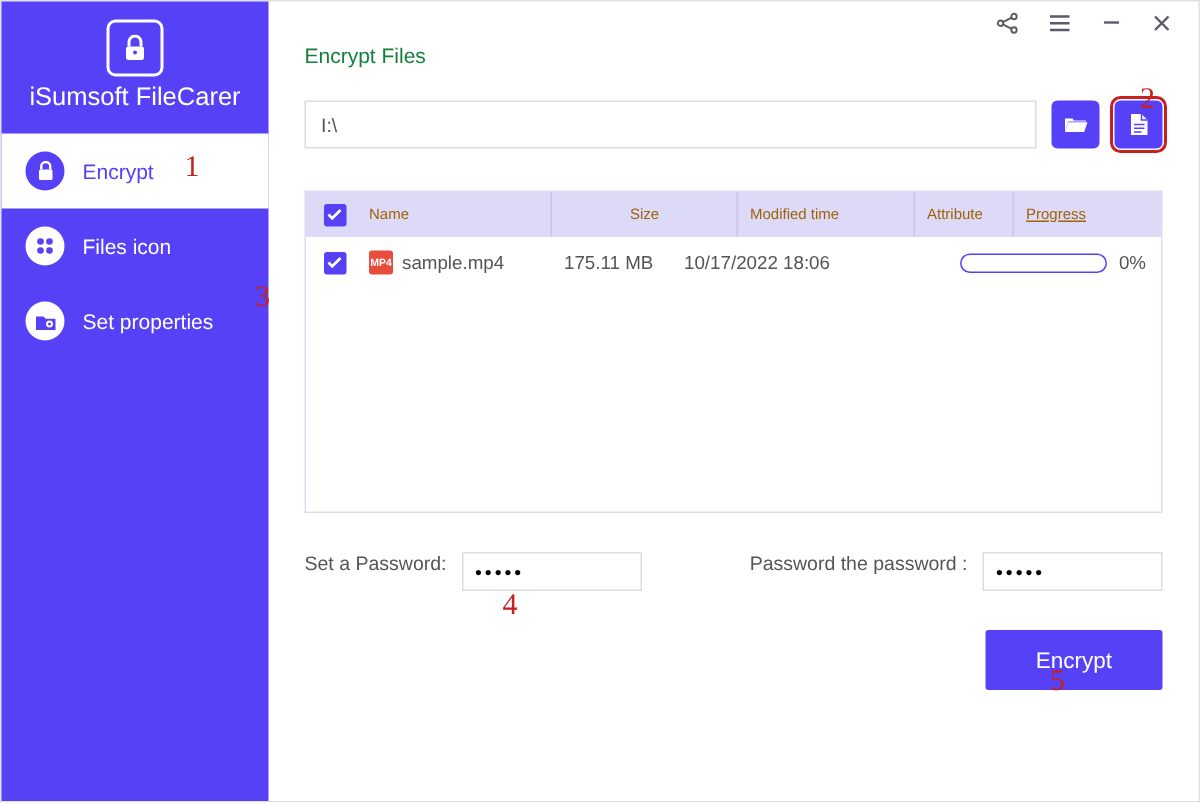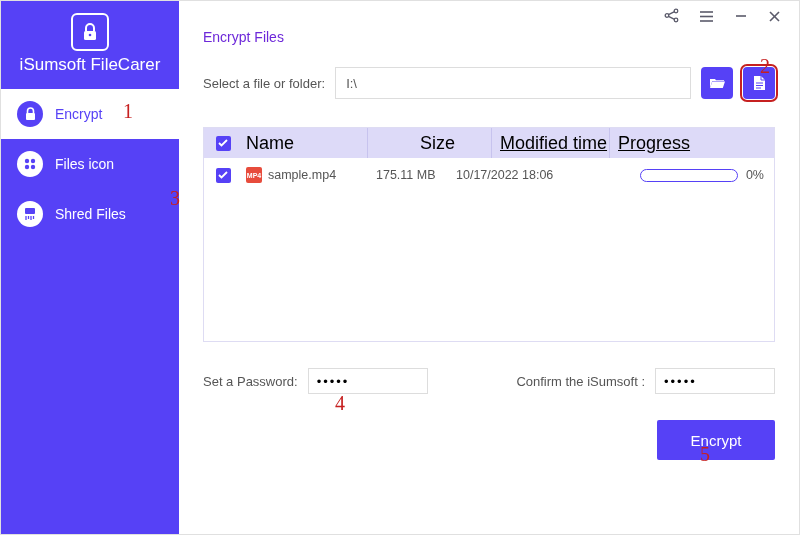--- a/index.html
+++ b/index.html
@@ -11,45 +11,45 @@
 .app-title { font-size: 17px; font-weight: 500; }
 .nav { display: flex; flex-direction: column; }
 .nav-item { display: flex; align-items: center; gap: 12px; padding: 12px 16px; cursor: pointer; color: #fff; font-size: 14px; }
 .nav-item.active { background: #fff; color: #5641f6; }
 .nav-icon { width: 26px; height: 26px; border-radius: 50%; background: #fff; display: flex; align-items: center; justify-content: center; flex-shrink: 0; }
 .nav-item.active .nav-icon { background: #5641f6; }
 .main { flex: 1; position: relative; }
 .titlebar { position: absolute; top: 0; right: 0; height: 32px; display: flex; align-items: center; gap: 20px; padding-right: 18px; color: #5e5e6e; }
 .titlebar span { cursor: pointer; font-size: 15px; }
 .content { padding: 28px 24px 18px; }
-.page-title { font-size: 14px; color: #6d28d9; margin-bottom: 22px; }
+.page-title { font-size: 14px; color: #15803d; margin-bottom: 22px; }
 .path-row { display: flex; align-items: center; gap: 10px; margin-bottom: 28px; }
 .path-label { font-size: 13px; color: #555; }
 .path-input { flex: 1; height: 32px; border: 1px solid #ddd; padding: 0 10px; font-size: 13px; color: #555; }
 .sq-btn { width: 32px; height: 32px; background: #5641f6; border-radius: 4px; display: flex; align-items: center; justify-content: center; cursor: pointer; }
 .sq-btn.outlined { outline: 2px solid #c62020; outline-offset: 1px; }
 .file-box { border: 1px solid #dedcf3; height: 215px; }
-.thead { display: flex; background: #dddaf8; height: 30px; align-items: center; font-size: 18px; color: #000000; }
+.thead { display: flex; background: #dddaf8; height: 30px; align-items: center; font-size: 10px; color: #a16207; }
 .th-check { width: 38px; display: flex; justify-content: center; }
 .th-name { width: 126px; padding-left: 4px; border-right: 1px solid #c7c3ee; height: 100%; display: flex; align-items: center; }
 .th-size { width: 80px; padding-left: 8px; border-right: 1px solid #c7c3ee; height: 100%; display: flex; align-items: center; margin-left: 44px; }
-.th-mtime { width: 118px; padding-left: 8px; border-right: 1px solid #c7c3ee; height: 100%; display: flex; align-items: center; text-decoration: underline; }
+.th-mtime { width: 118px; padding-left: 8px; border-right: 1px solid #c7c3ee; height: 100%; display: flex; align-items: center; }
 .th-attr { width: 66px; padding-left: 8px; border-right: 1px solid #c7c3ee; height: 100%; display: flex; align-items: center; }
 .th-prog { flex: 1; padding-left: 8px; display: flex; align-items: center; text-decoration: underline; }
 .trow { display: flex; align-items: center; height: 34px; font-size: 12.5px; color: #555; }
 .td-check { width: 38px; display: flex; justify-content: center; }
 .td-name { width: 126px; display: flex; align-items: center; gap: 6px; padding-left: 4px; text-align: center; }
 .td-size { width: 80px; padding-left: 8px; }
 .td-mtime { width: 118px; padding-left: 8px; }
 .td-attr { width: 66px; }
 .td-prog { flex: 1; display: flex; align-items: center; gap: 8px; padding-left: 8px; padding-right: 10px; }
 .chk { width: 15px; height: 15px; background: #5641f6; border-radius: 2px; display: flex; align-items: center; justify-content: center; }
 .file-icon { width: 16px; height: 16px; background: #e74c3c; border-radius: 2px; color: #fff; font-size: 7px; font-weight: bold; display: flex; align-items: center; justify-content: center; }
 .prog-bar { flex: 1; height: 13px; border: 1px solid #5641f6; border-radius: 7px; }
-.pwd-row { display: flex; align-items: center; margin-top: 26px; gap: 10px; font-size: 13px; color: #555; }
+.pwd-row { display: flex; align-items: flex-start; margin-top: 26px; gap: 10px; font-size: 13px; color: #555; }
 .pwd-input { width: 120px; height: 26px; border: 1px solid #ddd; padding: 0 8px; font-size: 13px; letter-spacing: 2px; }
 .pwd-row .spacer { flex: 1; }
 .action-row { display: flex; justify-content: flex-end; margin-top: 26px; }
 .encrypt-btn { width: 118px; height: 40px; background: #5641f6; color: #fff; border: none; font-size: 15px; cursor: pointer; border-radius: 2px; }
 .anno { position: absolute; color: #c62020; font-size: 20px; font-family: serif; pointer-events: none; z-index: 50; }
 </style>
 </head>
 <body>
 
 <div class="app">
@@ -81,29 +81,27 @@
               <circle cx="4" cy="4" r="2.2"></circle>
               <circle cx="10" cy="4" r="2.2"></circle>
               <circle cx="4" cy="10" r="2.2"></circle>
               <circle cx="10" cy="10" r="2.2"></circle>
             </svg>
         </span>
         <span>Files icon</span>
       </div>
       <div class="nav-item">
         <span class="nav-icon">
-          <svg width="14" height="14" viewBox="0 0 14 14" fill="#5641f6">
-              <rect x="2" y="1" width="10" height="6" rx="1"></rect>
-              <line x1="3" y1="9" x2="3" y2="13" stroke="#5641f6" stroke-width="1.3"></line>
-              <line x1="5.5" y1="9" x2="5.5" y2="12" stroke="#5641f6" stroke-width="1.3"></line>
-              <line x1="8" y1="9" x2="8" y2="13" stroke="#5641f6" stroke-width="1.3"></line>
-              <line x1="10.5" y1="9" x2="10.5" y2="12" stroke="#5641f6" stroke-width="1.3"></line>
+          <svg width="15" height="13" viewBox="0 0 15 13" fill="#5641f6">
+              <path d="M1 3h5l1.5 1.5H14V12H1z"></path>
+              <circle cx="10" cy="8" r="2.3" fill="#fff"></circle>
+              <circle cx="10" cy="8" r="1" fill="#5641f6"></circle>
             </svg>
         </span>
-        <span>Shred Files</span>
+        <span>Set properties</span>
       </div>
     </div>
   </div>
 
   <div class="main">
     <div class="titlebar">
       <span><svg width="15" height="15" viewBox="0 0 15 15" fill="none" stroke="#5a5a6a" stroke-width="1.3">
             <circle cx="12" cy="3" r="1.8"></circle>
             <circle cx="3" cy="7.5" r="1.8"></circle>
             <circle cx="12" cy="12" r="1.8"></circle>
@@ -121,21 +119,20 @@
       <span><svg width="13" height="13" viewBox="0 0 13 13" stroke="#5a5a6a" stroke-width="1.6">
             <line x1="2" y1="2" x2="11" y2="11"></line>
             <line x1="11" y1="2" x2="2" y2="11"></line>
           </svg></span>
     </div>
 
     <div class="content">
       <div class="page-title">Encrypt Files</div>
 
       <div class="path-row">
-        <span class="path-label">Select a file or folder:</span>
         <input class="path-input" value="I:\" style="">
         <div class="sq-btn">
           <svg width="17" height="14" viewBox="0 0 17 14" fill="#fff">
               <path d="M1 3h5l1 1.3h8V5H3.3L1 12V3z"></path>
               <path d="M3.3 5.5H16L13.8 12H1l2.3-6.5z"></path>
             </svg>
         </div>
         <div class="sq-btn outlined">
           <svg width="13" height="16" viewBox="0 0 13 16" fill="#fff">
               <path d="M1 1h7l4 4v10H1z"></path>
@@ -152,20 +149,21 @@
           <div class="th-check">
               <div class="chk">
                 <svg width="10" height="8" viewBox="0 0 10 8" stroke="#fff" stroke-width="1.8" fill="none">
                   <path d="M1 4l2.5 2.5L9 1"></path>
                 </svg>
               </div>
             </div>
           <div class="th-name">Name</div>
           <div class="th-size">Size</div>
           <div class="th-mtime">Modified time</div>
+          <div class="th-attr">Attribute</div>
           <div class="th-prog">Progress</div>
         </div>
         <div class="trow">
           <div class="td-check">
               <div class="chk">
                 <svg width="10" height="8" viewBox="0 0 10 8" stroke="#fff" stroke-width="1.8" fill="none">
                   <path d="M1 4l2.5 2.5L9 1"></path>
                 </svg>
               </div>
             </div>
@@ -180,21 +178,21 @@
             <div class="prog-bar"></div>
             <span>0%</span>
           </div>
         </div>
       </div>
 
       <div class="pwd-row">
         <span>Set a Password:</span>
         <input type="text" class="pwd-input" value="•••••" style="">
         <span class="spacer"></span>
-        <span>Confirm the iSumsoft  :</span>
+        <span>Password the password  :</span>
         <input type="text" class="pwd-input" value="•••••" style="">
       </div>
 
       <div class="action-row">
         <button class="encrypt-btn">Encrypt</button>
       </div>
     </div>
   </div>
 </div>
 

